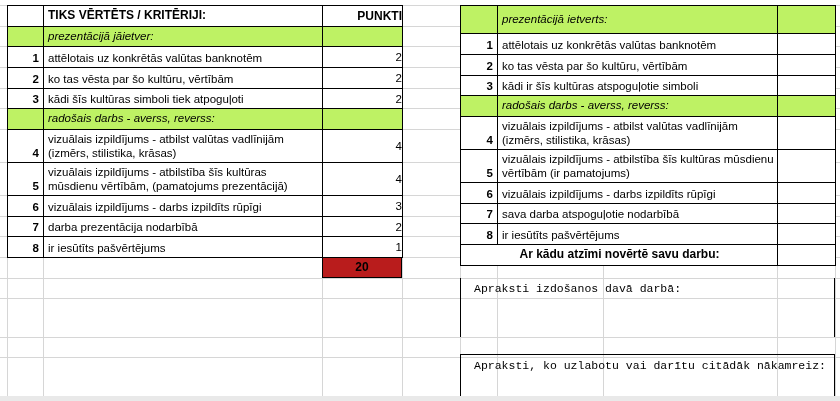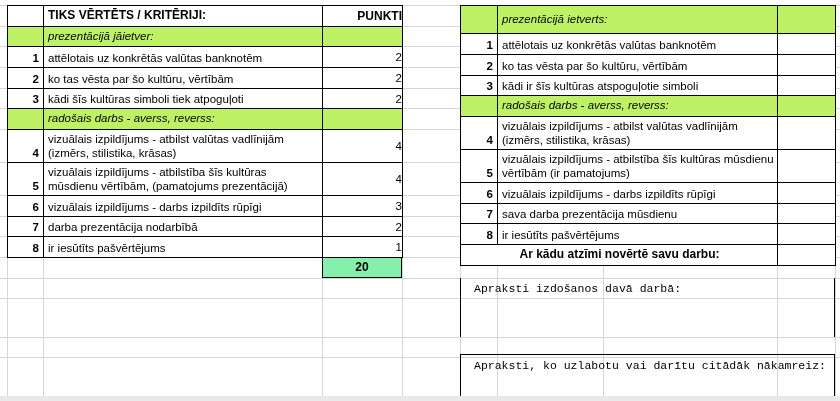--- a/index.html
+++ b/index.html
@@ -28,21 +28,21 @@
   .tbl tr.grade td{font-weight:bold;text-align:center;vertical-align:middle;font-size:12px;}
   .check-glyph{font-size:13px;font-weight:bold;}
 
   
   .kopa-label{
     position:absolute;left:7px;top:257px;width:309px;height:21px;z-index:2;
     font-weight:bold;font-size:12px;text-align:right;line-height:21px;
   }
   .kopa-value{
     position:absolute;left:322px;top:257px;width:80px;height:21px;z-index:2;
-    box-sizing:border-box;border:1px solid #000;background:#86efac;
+    box-sizing:border-box;border:1px solid #000;background:#b91c1c;
     font-weight:bold;font-size:12px;text-align:center;line-height:19px;
   }
 
   
   .abox{
     position:absolute;left:460px;width:375px;height:59px;z-index:2;
     box-sizing:border-box;border:1px solid #000;background:transparent;
     font-size:11.5px;padding:4px 4px 0 13px;line-height:14px;font-family:Liberation Mono, monospace;
   }
   .abox.b1{top:278px;border-top:none;border-bottom:none;}
@@ -192,21 +192,21 @@
       <td>vizuālais izpildījums - atbilstība šīs kultūras mūsdienu vērtībām (ir pamatojums)</td>
       <td class="pts"></td>
     </tr>
     <tr style="height:21px">
       <td class="num">6</td>
       <td>vizuālais izpildījums - darbs izpildīts rūpīgi</td>
       <td class="pts"></td>
     </tr>
     <tr style="height:20px">
       <td class="num">7</td>
-      <td>sava darba prezentācija mūsdienu</td>
+      <td>sava darba atspoguļotie nodarbībā</td>
       <td class="pts"></td>
     </tr>
     <tr style="height:21px">
       <td class="num">8</td>
       <td>ir iesūtīts pašvērtējums</td>
       <td class="pts"></td>
     </tr>
     <tr class="grade" style="height:21px">
       <td colspan="2">Ar kādu atzīmi novērtē savu darbu:</td>
       <td></td>

